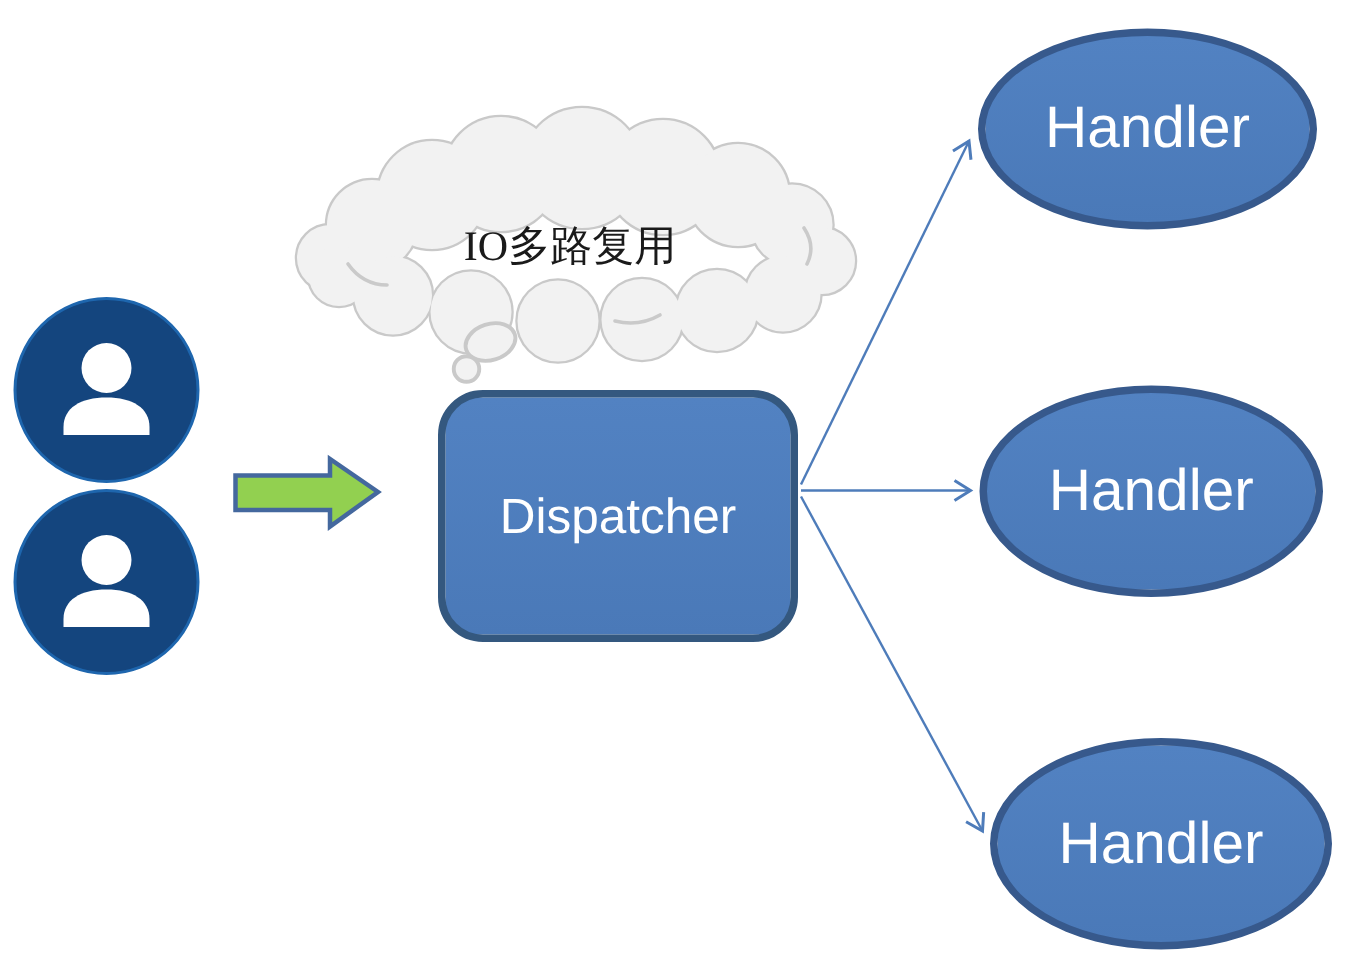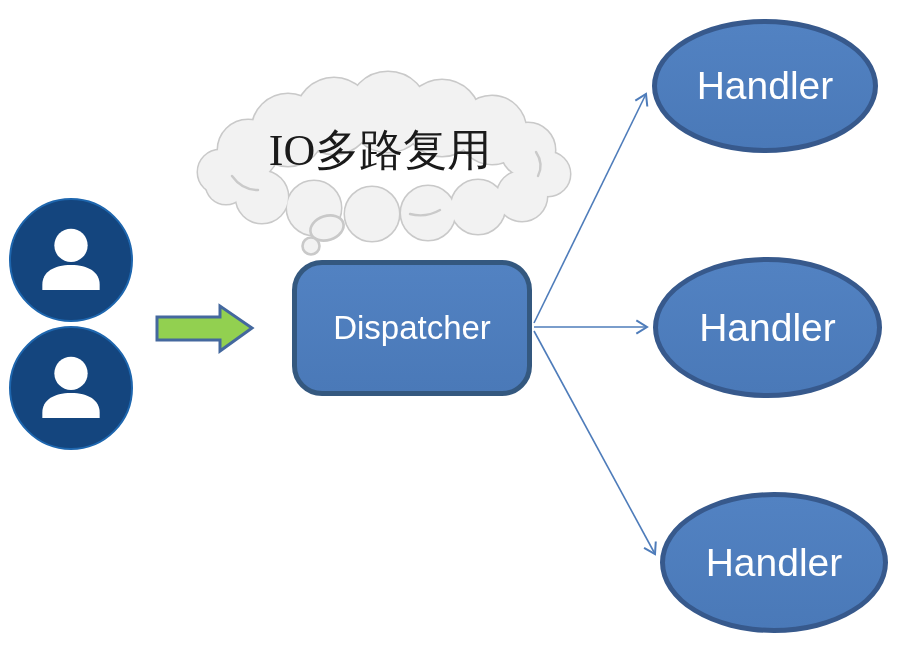--- a/index.html
+++ b/index.html
@@ -6,45 +6,45 @@
   .canvas{
     position:relative;width:903px;height:647px;background:#ffffff;overflow:hidden;
     font-family:"Liberation Sans","DejaVu Sans",sans-serif;
   }
   .layer{position:absolute;left:0;top:0;}
   .node{
     position:absolute;display:flex;align-items:center;justify-content:center;
     color:#ffffff;box-sizing:border-box;
   }
   .dispatcher{
-    left:292px;top:260px;width:240px;height:136px;
+    left:292px;top:260px;width:240px;height:168px;
     background:linear-gradient(180deg,#5282c2 0%,#4a79b8 100%);
     border:5px solid #34587f;border-radius:30px;
     font-size:33px;
   }
   .handler{
     background:linear-gradient(180deg,#5282c2 0%,#4a79b8 100%);
     border:5px solid #37598c;border-radius:50%;
     font-size:39px;
   }
   .handler-1{left:652px;top:19px;width:226px;height:134px;}
   .handler-2{left:653px;top:257px;width:229px;height:141px;}
   .handler-3{left:660px;top:492px;width:228px;height:141px;}
   .user-badge{
     position:absolute;width:124px;height:124px;border-radius:50%;
     background:#14457e;border:2px solid #1e66ae;box-sizing:border-box;
     display:flex;align-items:center;justify-content:center;
   }
   .user-1{left:9px;top:198px;}
   .user-2{left:9px;top:326px;}
   .cloud-label{
-    position:absolute;left:235px;top:126px;width:290px;height:48px;
+    position:absolute;left:235px;top:140px;width:290px;height:48px;
     display:flex;align-items:center;justify-content:center;
     font-family:"Liberation Serif","DejaVu Serif",serif;
-    font-size:44px;color:#1a1a1a;white-space:nowrap;
+    font-size:28px;color:#1a1a1a;white-space:nowrap;
   }
 </style>
 </head>
 <body>
 
 <div class="canvas">
 
   <svg class="layer" width="903" height="647" viewBox="0 0 903 647">
     <defs>
       <g id="cloud-shape">

